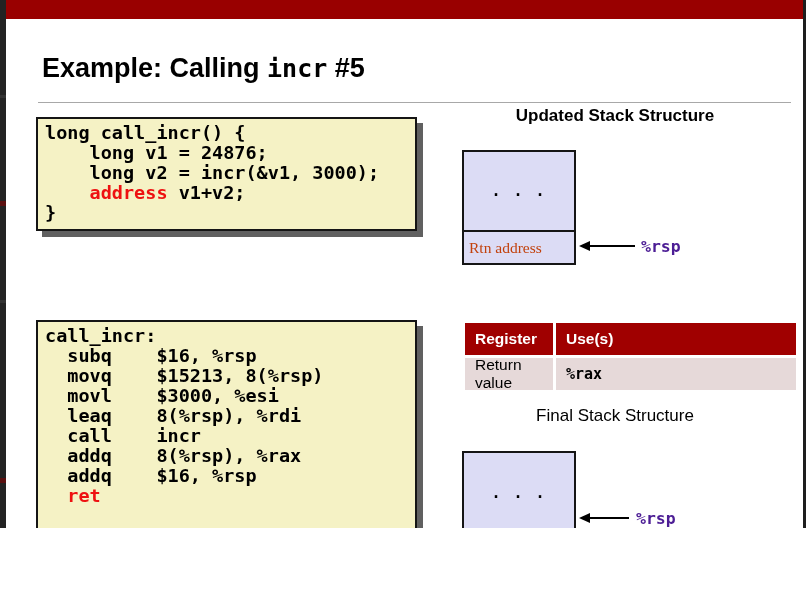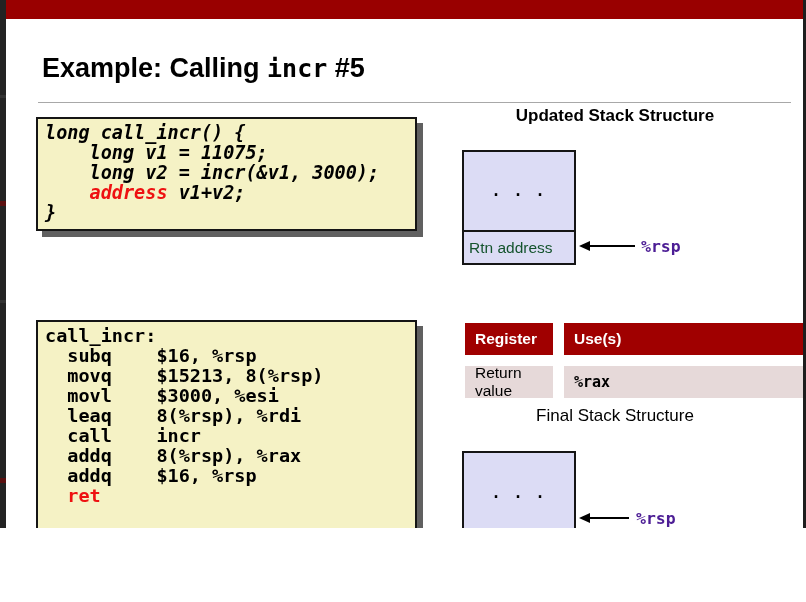--- a/index.html
+++ b/index.html
@@ -20,51 +20,51 @@
   .title { position:absolute; left:42px; top:48px; height:40px; line-height:40px;
            font-size:27px; font-weight:bold; color:#000; letter-spacing:0; white-space:pre; }
   .title .mono { font-family:"DejaVu Sans Mono", monospace; font-size:25px; }
   .title-rule { position:absolute; left:38px; top:102px; width:753px; height:1px; background:#a8a8a8; }
 
   
   .code-box { position:absolute; left:36px; width:381px; background:var(--code-box-bg,#F5F2C5);
               border:2px solid #151515; box-shadow:6px 6px 0 #606060;
               font-family:"DejaVu Sans Mono", monospace; font-weight:bold; font-size:18.5px;
               line-height:20px; white-space:pre; color:#000; padding:4px 0 0 7px; }
-  .c-box   { top:117px; height:114px;font-style:italic; }
+  .c-box   { top:117px; height:114px; }
   .asm-box { top:320px; height:248px; }
 
   
   .stack-label { position:absolute; left:450px; width:330px; text-align:center;
                  font-size:17px; color:#000; }
   .lbl-updated { top:106px;font-weight:bold; }
   .lbl-final   { top:406px; }
 
   .stack-box { position:absolute; left:462px; width:114px; background:var(--stack-box-bg,#DCDCF5);
                border:2px solid #151515; }
   .box-updated { top:150px; height:115px; display:flex; flex-direction:column; }
   .box-final   { top:451px; height:84px; display:flex; align-items:center; justify-content:center; }
 
   .cell-dots { flex:1; display:flex; align-items:center; justify-content:center;
                font-family:"DejaVu Sans Mono", monospace; font-weight:bold; font-size:15px;
                letter-spacing:2px; color:#000; }
   .box-final .cell-dots { flex:none; }
   .cell-rtn  { border-top:2px solid #151515; height:33px; display:flex; align-items:center;
-               padding-left:5px; font-size:15.5px; color:#14532d; }
+               padding-left:5px; font-size:15.5px; color:#c2410c;font-family:Liberation Serif, serif; }
 
   
   .arrow-line { position:absolute; height:2px; background:#000; }
   .arrow-head { position:absolute; width:0; height:0; border-top:5px solid transparent;
                 border-bottom:5px solid transparent; border-right:11px solid #000; }
   .rsp-label  { position:absolute; font-family:"DejaVu Sans Mono", monospace; font-weight:bold;
                 font-size:16.5px; color:#4c1d95; }
 
   
   .reg-table { position:absolute; left:465px; top:323px; width:331px;
-               display:grid; grid-template-columns:88px 240px; gap:11px; }
+               display:grid; grid-template-columns:88px 240px; gap:3px; }
   .reg-cell { height:32px; display:flex; align-items:center; padding-left:10px; }
   .reg-th { background:var(--table-header-red,#A00000); color:#fff; font-weight:bold; font-size:15.5px; }
   .reg-td { background:var(--table-row-bg,#E6D9D9); color:#000; font-size:15.5px; }
   .reg-td.mono { font-family:"DejaVu Sans Mono", monospace; font-weight:bold; font-size:15px; }
 
   
   .footer-rule { position:absolute; left:6px; top:579px; width:797px; height:1px; background:#9a9a9a; }
   .footer-text { position:absolute; left:8px; top:582px; font-size:10.5px; color:#111; }
   .page-num    { position:absolute; left:760px; top:581px; width:36px; text-align:right;
                  font-weight:bold; font-size:11px; color:#000; }
@@ -80,21 +80,21 @@
     <div class="strip-mark" style="top:478px"></div>
     <div class="strip-noise" style="top:95px"></div>
     <div class="strip-noise" style="top:300px"></div>
   </div>
   <div class="right-strip"></div>
   <div class="bottom-bar"></div>
 
   <div class="title"><span>Example: Calling </span><span class="mono">incr</span><span> #5</span></div>
   <div class="title-rule"></div>
 
-  <div class="code-box c-box"><div><span>long call_incr() {</span></div><div><span>    long v1 = 11075;</span></div><div><span>    long v2 = incr(&amp;v1, 3000);</span></div><div><span>    </span><span style="color: rgb(238, 17, 17);">address</span><span> v1+v2;</span></div><div><span>}</span></div></div>
+  <div class="code-box c-box"><div><span>long call_incr() {</span></div><div><span>    long v1 = 24876;</span></div><div><span>    long v2 = incr(&amp;v1, 3000);</span></div><div><span>    </span><span style="color: rgb(238, 17, 17);">address</span><span> v1+v2;</span></div><div><span>}</span></div></div>
 
   <div class="code-box asm-box"><div><span>call_incr:</span></div><div><span>  subq    $16, %rsp</span></div><div><span>  movq    $15213, 8(%rsp)</span></div><div><span>  movl    $3000, %esi</span></div><div><span>  leaq    8(%rsp), %rdi</span></div><div><span>  call    incr</span></div><div><span>  addq    8(%rsp), %rax</span></div><div><span>  addq    $16, %rsp</span></div><div><span>  </span><span style="color: rgb(238, 17, 17);">ret</span></div></div>
 
   <div class="stack-label lbl-updated">Updated Stack Structure</div>
   <div class="stack-box box-updated">
     <div class="cell-dots">. . .</div>
     <div class="cell-rtn">Rtn address</div>
   </div>
   <div class="arrow-head" style="left:579px; top:241px"></div>
   <div class="arrow-line" style="left:588px; top:245px; width:47px"></div>

